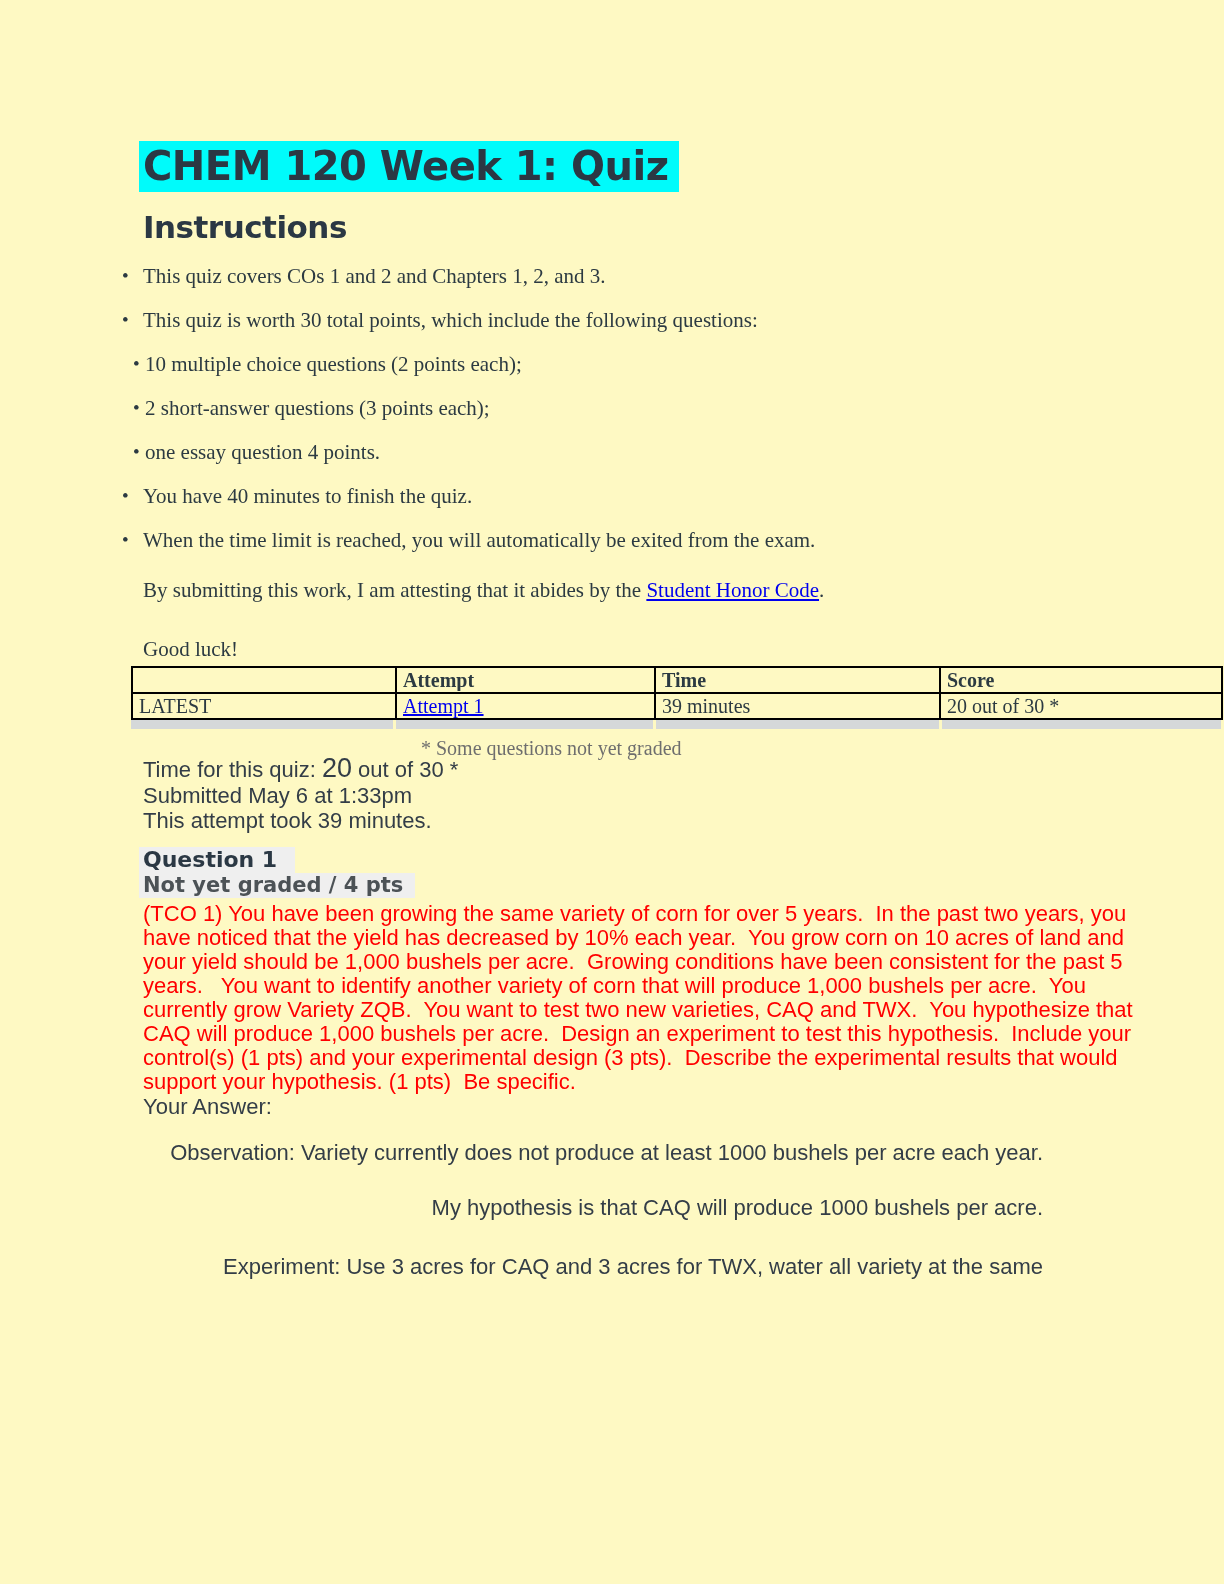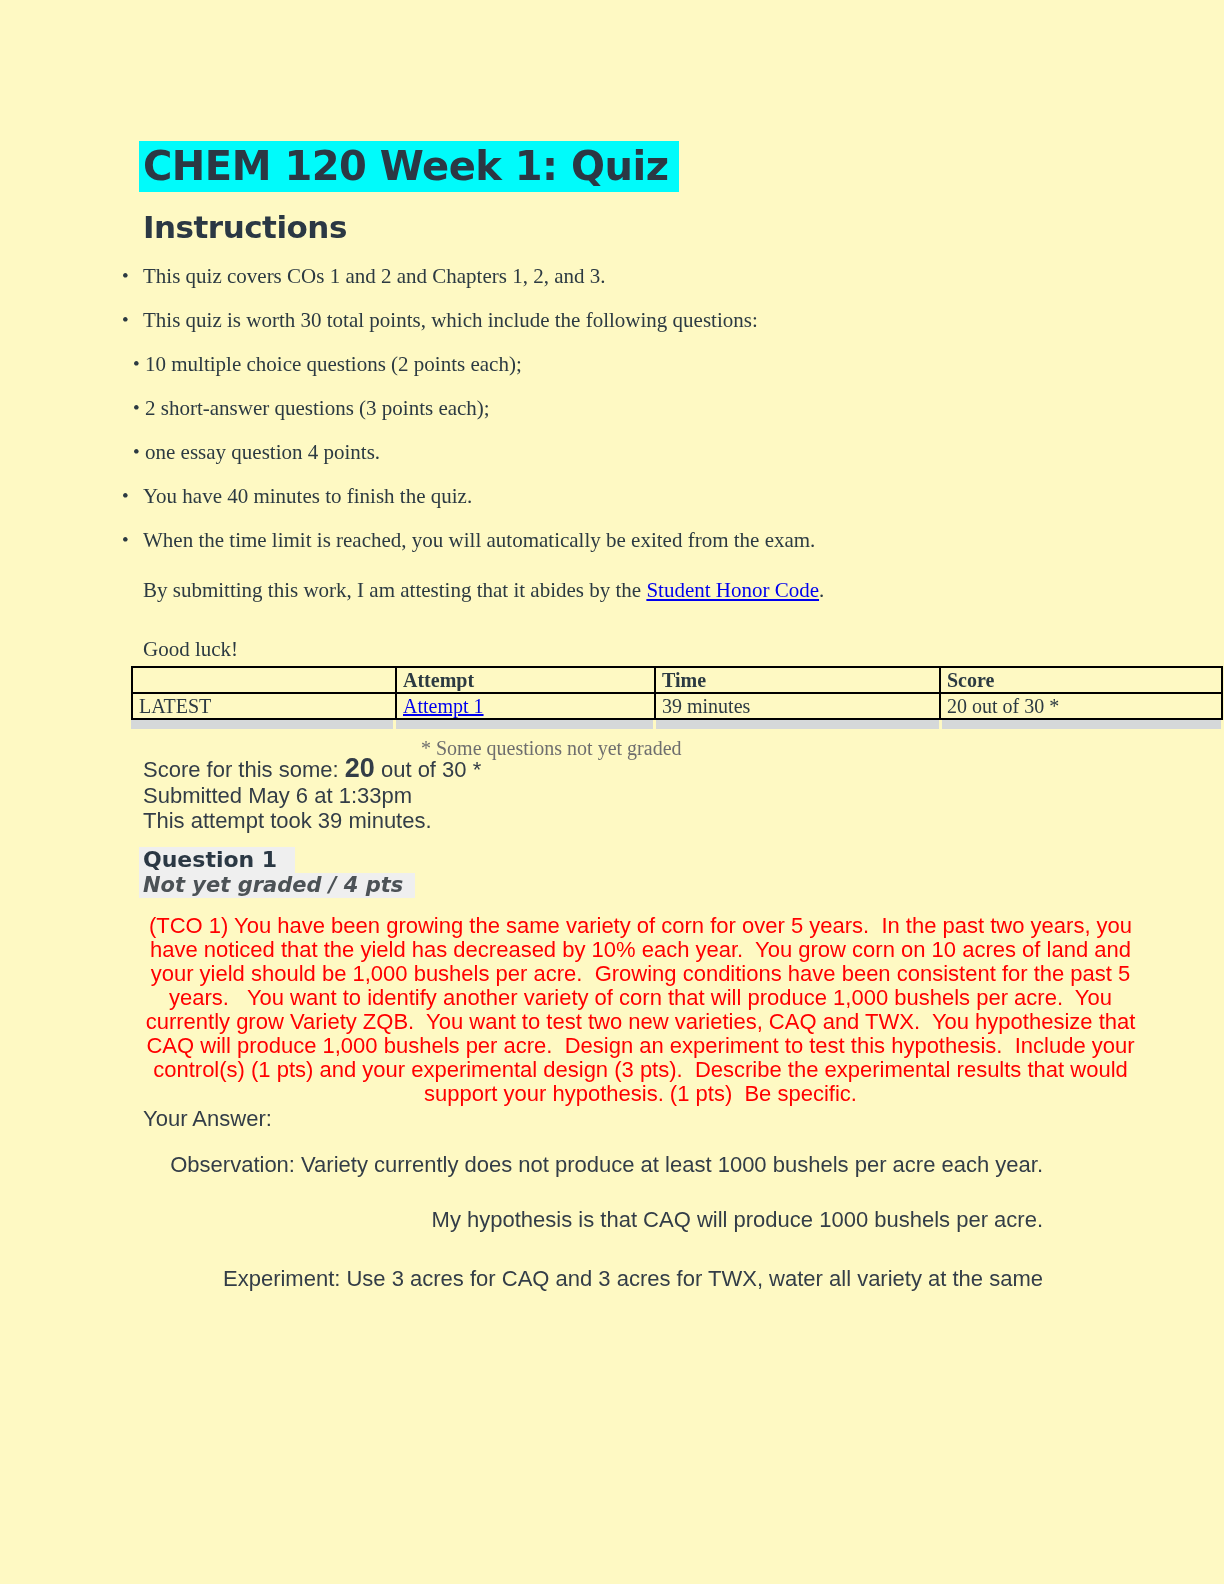--- a/index.html
+++ b/index.html
@@ -43,29 +43,29 @@
   table.history th{font-weight:700;border-radius:12px;}
   table.history a{color:var(--link-blue);text-decoration:underline;}
 
   .table-strip{display:flex;gap:3px;width:1090px;margin-left:-12px;height:9px;}
   .table-strip div{background:var(--table-strip);}
   .strip-1{width:262px;} .strip-2{width:257px;} .strip-3{width:283px;} .strip-4{width:279px;}
 
   p.footnote{margin:8px 0 -4px 278px;font:400 20px/22px "Liberation Serif",serif;color:var(--footnote-gray);}
 
   p.score-line{margin:0;font:400 22px/26px "Liberation Sans",sans-serif;color:var(--body-text);}
-  p.score-line .score-num{font-size:27px;font-weight:700;}
+  p.score-line .score-num{font-size:27px;font-weight:400;}
   p.meta{margin:0;font:400 22px/25px "Liberation Sans",sans-serif;color:var(--body-text);}
 
   h3.q-heading{margin:14px 0 0 0;font:700 22px/26px "DejaVu Sans",sans-serif;color:var(--heading-text);}
   h3.q-heading .hl-gray{background:var(--label-highlight);display:inline-block;padding:0 18px 0 4px;margin-left:-4px;}
   .q-status{margin:0;font:700 21px/25px "DejaVu Sans",sans-serif;color:var(--status-text);}
-  .q-status .hl-gray{background:var(--label-highlight);display:inline-block;padding:0 12px 0 4px;margin-left:-4px;font-style:italic;}
+  .q-status .hl-gray{background:var(--label-highlight);display:inline-block;padding:0 12px 0 4px;margin-left:-4px;}
 
-  p.prompt{margin:16px 0 0 0;font:400 22px/24px "Liberation Sans",sans-serif;color:var(--question-red);width:995px;white-space:pre-wrap;text-align:center;}
+  p.prompt{margin:4px 0 0 0;font:400 22px/24px "Liberation Sans",sans-serif;color:var(--question-red);width:995px;white-space:pre-wrap;}
 
   p.answer-label{margin:0;font:400 22px/25px "Liberation Sans",sans-serif;color:var(--body-text);}
   p.answer{font:400 22px/27px "Liberation Sans",sans-serif;color:var(--body-text);width:900px;text-align:right;}
   p.answer-obs{margin:20px 0 0 0;}
   p.answer-hyp{margin:28px 0 0 0;}
   p.answer-exp{margin:32px 0 0 0;}
 </style>
 </head>
 <body>
 
@@ -118,21 +118,21 @@
     </table>
     <div class="table-strip">
       <div class="strip-1"></div>
       <div class="strip-2"></div>
       <div class="strip-3"></div>
       <div class="strip-4"></div>
     </div>
 
     <p class="footnote">* Some questions not yet graded</p>
 
-    <p class="score-line"><span>Score for this some:</span> <strong class="score-num">20</strong> <span>out of 30 *</span></p>
+    <p class="score-line"><span>Time for this quiz:</span> <strong class="score-num">20</strong> <span>out of 30 *</span></p>
     <p class="meta">Submitted May 6 at 1:33pm</p>
     <p class="meta">This attempt took 39 minutes.</p>
 
     <h3 class="q-heading"><span class="hl-gray">Question 1</span></h3>
     <div class="q-status"><span class="hl-gray">Not yet graded / 4 pts</span></div>
 
     <p class="prompt">(TCO 1) You have been growing the same variety of corn for over 5 years.  In the past two years, you have noticed that the yield has decreased by 10% each year.  You grow corn on 10 acres of land and your yield should be 1,000 bushels per acre.  Growing conditions have been consistent for the past 5 years.   You want to identify another variety of corn that will produce 1,000 bushels per acre.  You currently grow Variety ZQB.  You want to test two new varieties, CAQ and TWX.  You hypothesize that CAQ will produce 1,000 bushels per acre.  Design an experiment to test this hypothesis.  Include your control(s) (1 pts) and your experimental design (3 pts).  Describe the experimental results that would support your hypothesis. (1 pts)  Be specific.</p>
 
     <p class="answer-label">Your Answer:</p>
     <p class="answer answer-obs">Observation: Variety currently does not produce at least 1000 bushels per acre each year.</p>

